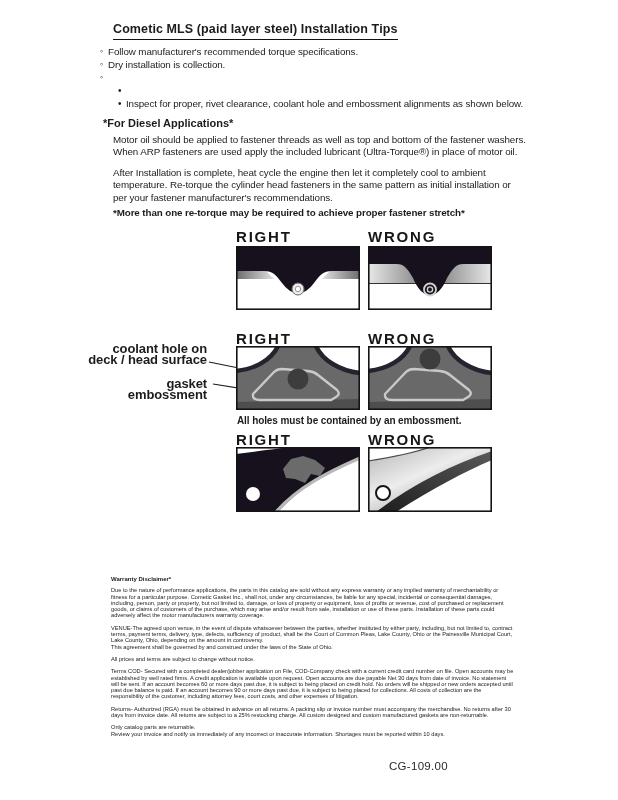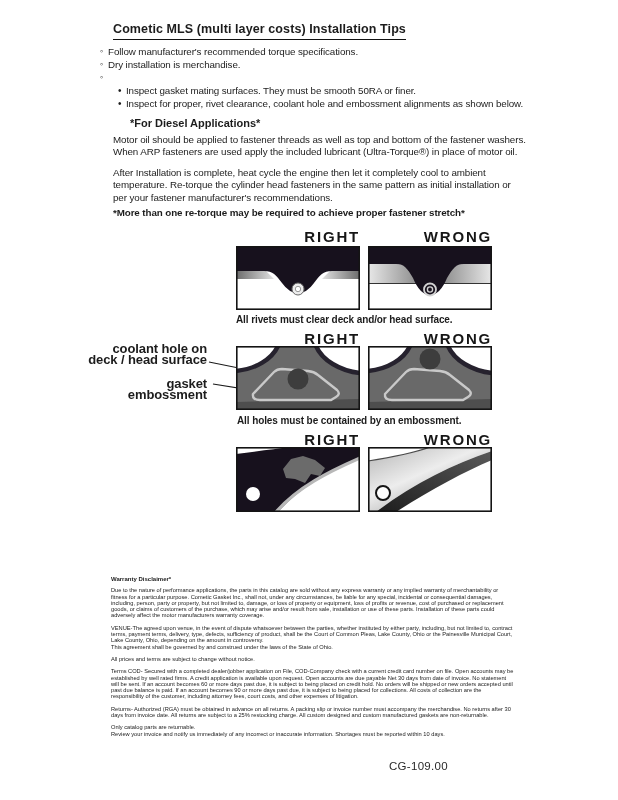--- a/index.html
+++ b/index.html
@@ -13,62 +13,61 @@
     border-bottom:1.6px solid #111;padding-bottom:3px;margin:0;display:inline-block;
   }
   .bullets{font-size:9.8px;line-height:13px;letter-spacing:-0.1px;}
   .b{display:flex;}
   .bm{width:8px;flex:0 0 8px;font-size:9px;}
   .b.sub{margin-left:18px;}
   .b.sub .bm{font-size:10px;}
   .h2{font-size:11px;font-weight:bold;margin:0;}
   .body{font-size:9.8px;line-height:12.4px;letter-spacing:-0.1px;margin:0;width:414px;}
   .dlabel{
-    width:124px;text-align:right;font-size:15px;font-weight:600;letter-spacing:1.8px;
+    width:124px;text-align:left;font-size:15px;font-weight:600;letter-spacing:1.8px;
     color:#161616;
   }
   .dbox{display:block;}
   .caption{font-size:10px;font-weight:600;line-height:11.5px;margin:0;white-space:pre-line;letter-spacing:-0.1px;}
   .sidelabel{font-size:13px;font-weight:600;line-height:10.5px;text-align:right;white-space:pre-line;letter-spacing:-0.1px;}
   .legal{width:404px;font-size:5.7px;line-height:6.3px;color:#222;letter-spacing:0;}
   .legal .lh{font-weight:bold;font-size:6px;margin:0 0 5px 0;}
   .legal p{margin:0 0 6px 0;}
   .legal p.tight{margin:0;}
   .pagecode{font-size:11.5px;color:#2a2a2a;letter-spacing:0.3px;}
 </style>
 </head>
 <body>
 
 <div class="page">
 
-  <h1 class="title abs" style="left:113px;top:22px;">Cometic MLS (multi layer costs) Installation Tips</h1>
+  <h1 class="title abs" style="left:113px;top:22px;">Cometic MLS (paid layer steel) Installation Tips</h1>
 
   <div class="bullets abs" style="left:100px;top:45px;width:440px;">
     <div class="b">
         <span class="bm">◦</span>
         <span>Follow manufacturer's recommended torque specifications.</span>
       </div>
     <div class="b">
         <span class="bm">◦</span>
-        <span>Dry installation is merchandise.</span>
+        <span>Dry installation is collection.</span>
       </div>
     <div class="b">
         <span class="bm">◦</span>
       </div>
     <div class="b sub">
         <span class="bm">•</span>
-        <span>Inspect gasket mating surfaces.  They must be smooth 50RA or finer.</span>
       </div>
     <div class="b sub">
         <span class="bm">•</span>
         <span>Inspect for proper, rivet clearance, coolant hole and embossment alignments as shown below.</span>
       </div>
   </div>
 
-  <h2 class="h2 abs" style="left:130px;top:117px;">*For Diesel Applications*</h2>
+  <h2 class="h2 abs" style="left:103px;top:117px;">*For Diesel Applications*</h2>
   <p class="body abs" style="left:113px;top:134px;">Motor oil should be applied to fastener threads as well as top and bottom of the fastener washers. When ARP fasteners are used apply the included lubricant (Ultra-Torque®) in place of motor oil.</p>
   <p class="body abs" style="left:113px;top:167px;">After Installation is complete, heat cycle the engine then let it completely cool to ambient temperature. Re-torque the cylinder head fasteners in the same pattern as initial installation or per your fastener manufacturer's recommendations.</p>
   <p class="body abs" style="left:113px;top:207px;font-weight:bold;">*More than one re-torque may be required to achieve proper fastener stretch*</p>
 
   <div class="dlabel abs" style="left:236px;top:228px;">RIGHT</div>
   <div class="dlabel abs" style="left:368px;top:228px;">WRONG</div>
 
   <svg class="dbox abs" style="left:236px;top:246px;" width="124" height="64" viewBox="0 0 124 64">
     <defs>
       <linearGradient id="r1a" x1="0" y1="0" x2="1" y2="0">
@@ -103,21 +102,20 @@
     <rect width="124" height="64" fill="#ffffff"></rect>
     <line x1="0" y1="37.5" x2="124" y2="37.5" stroke="#333333" stroke-width="1"></line>
     <path d="M0,18 H28 C36,18 40,22 46,30 L51,37 H0 Z" fill="url(#w1a)"></path>
     <path d="M124,18 H96 C88,18 84,22 78,30 L73,37 H124 Z" fill="url(#w1b)"></path>
     <path d="M0,0 H124 V18 H96 C88,18 85,22 79,32 Q72,49 62,49 Q52,49 45,32 C39,22 36,18 28,18 H0 Z" fill="#17111d"></path>
     <circle cx="62" cy="43.5" r="6" fill="#17111d" stroke="#d2d2d2" stroke-width="1.8"></circle>
     <circle cx="62" cy="43.5" r="2.6" fill="none" stroke="#d2d2d2" stroke-width="1.4"></circle>
     <rect x="0.8" y="0.8" width="122.4" height="62.4" fill="none" stroke="#141414" stroke-width="1.6"></rect>
   </svg>
 
-  <p class="caption abs" style="left:236px;top:314px;">All rivets must clear deck and/or head surface.</p>
 
   <div class="dlabel abs" style="left:236px;top:330px;">RIGHT</div>
   <div class="dlabel abs" style="left:368px;top:330px;">WRONG</div>
 
   <div class="sidelabel abs" style="left:85px;top:344px;width:122px;">coolant hole on
 deck / head surface</div>
   <div class="sidelabel abs" style="left:85px;top:379px;width:122px;">gasket embossment</div>
 
   <svg class="abs" style="left:200px;top:340px;" width="110" height="60" viewBox="0 0 110 60">
     <line x1="9" y1="22" x2="93" y2="39" stroke="#1a1a1a" stroke-width="1.1"></line>

